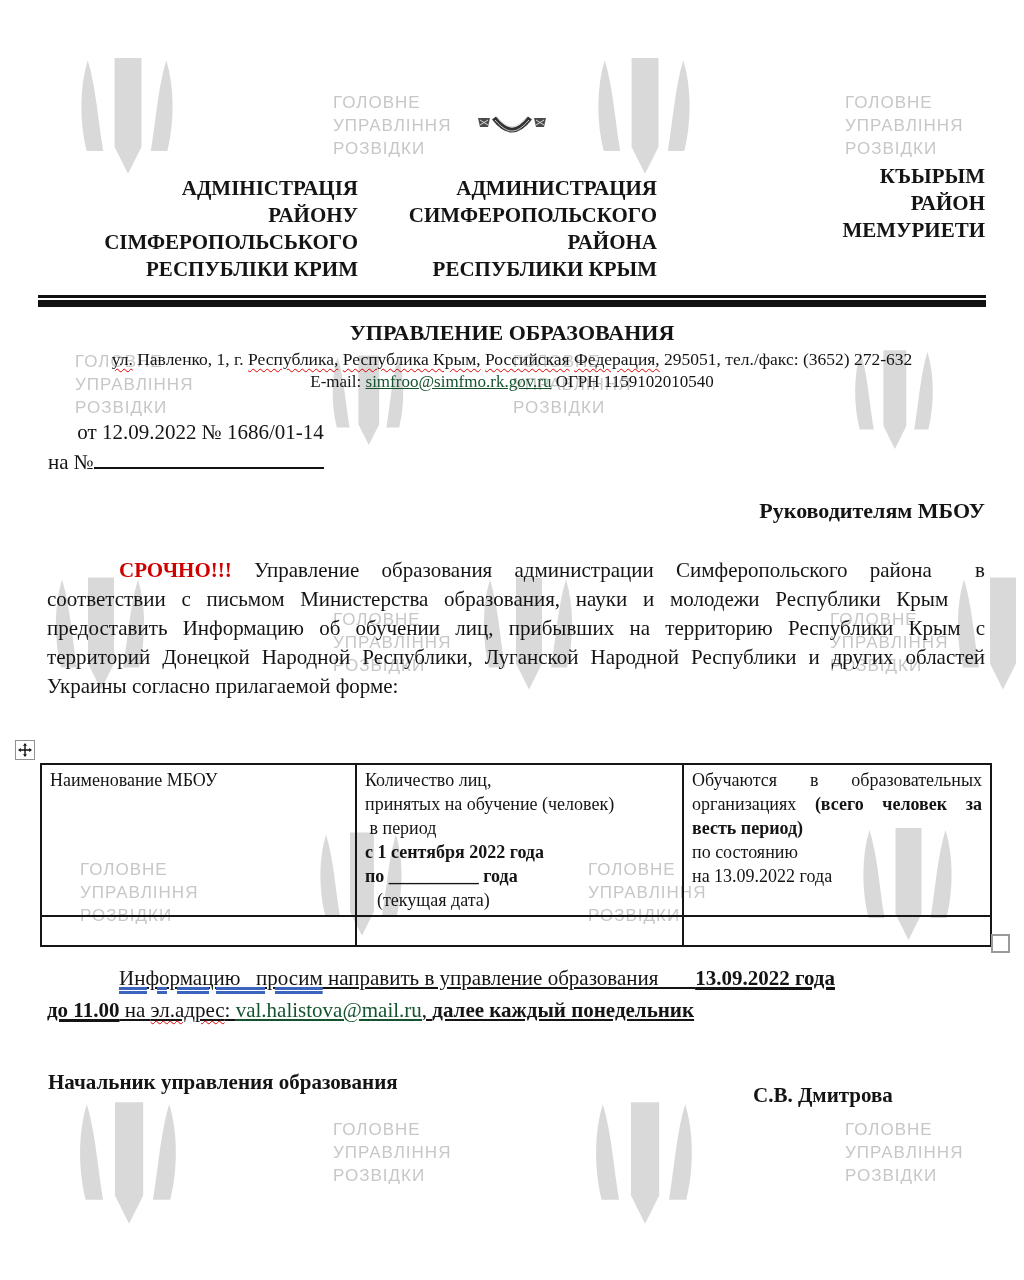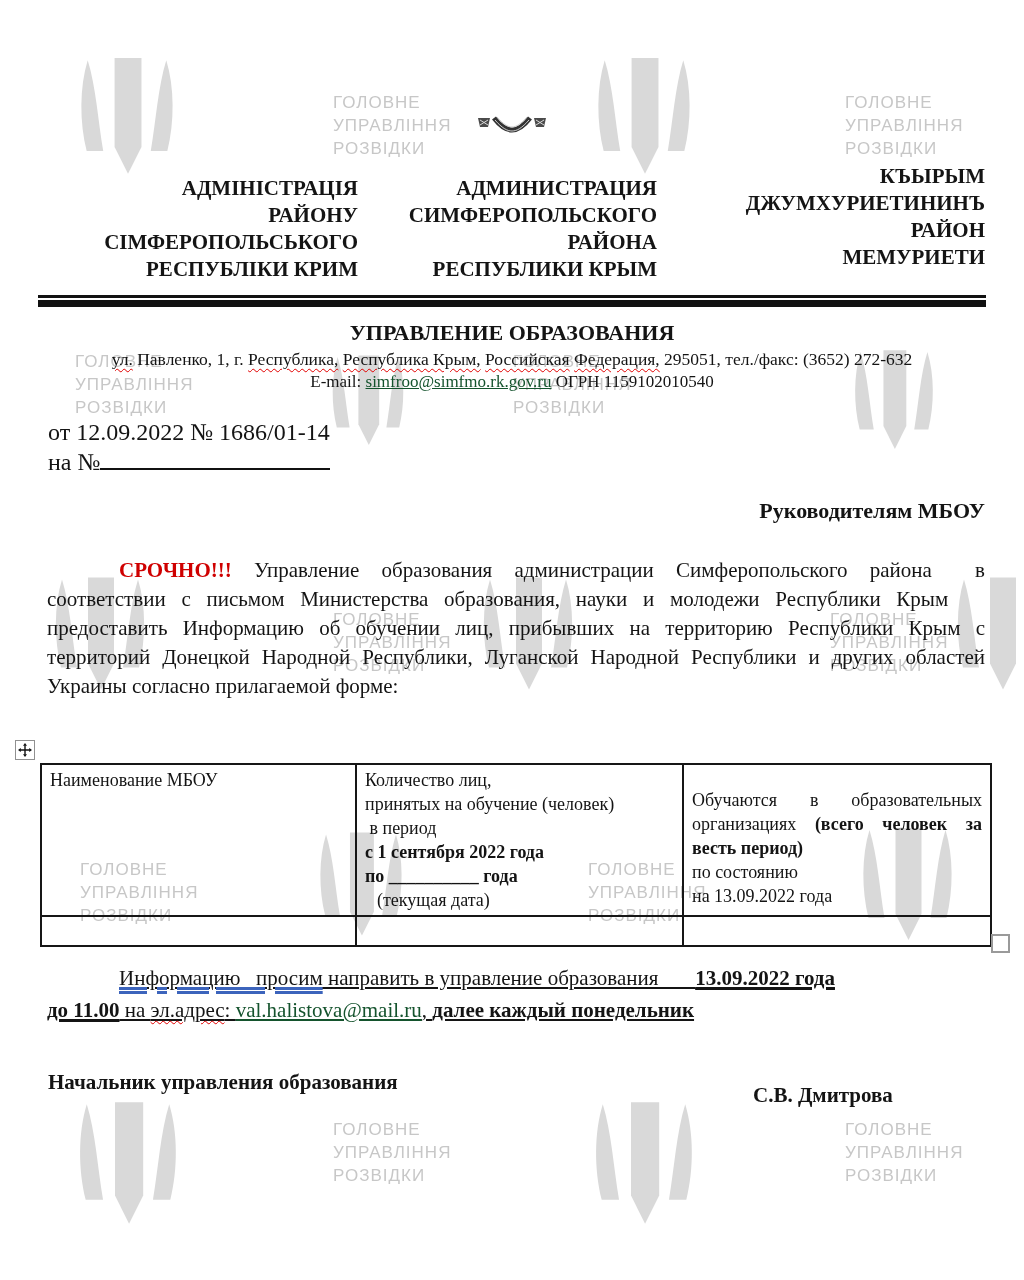--- a/index.html
+++ b/index.html
@@ -18,36 +18,36 @@
   .emblem{position:absolute;z-index:1;}
   .rule{position:absolute;z-index:1;border-top:3px solid #111;}
   .rule .bar{height:7px;background:#111;margin-top:2px;}
   .dept{position:absolute;z-index:1;text-align:center;font-weight:bold;font-size:22px;}
   .addr{position:absolute;z-index:1;text-align:center;font-size:17.5px;}
   .email-line{position:absolute;z-index:1;text-align:center;font-size:17px;}
   .sp-red{text-decoration:underline wavy #e10000 1px;text-underline-offset:3px;}
   .gr-blue{text-decoration:underline double #3c64bc;text-decoration-thickness:3px;text-underline-offset:2px;}
   a.doclink{color:#14532d;text-decoration:underline;cursor:pointer;}
   
-  .ref{position:absolute;z-index:1;font-size:24px;line-height:30px;}
+  .ref{position:absolute;z-index:1;font-size:21px;line-height:30px;text-align:right;}
   .blankline{display:inline-block;width:230px;border-bottom:2px solid #111;height:16px;}
   .addressee{position:absolute;z-index:1;text-align:right;font-weight:bold;font-size:22px;}
   
   .p1{position:absolute;z-index:1;font-size:21px;line-height:29px;text-align:justify;text-indent:72px;}
   .urgent{color:#cf0000;font-weight:bold;}
   .p2{position:absolute;z-index:1;font-size:21px;line-height:32px;text-indent:72px;text-decoration:underline;}
   .bold-u{font-weight:bold;text-decoration:underline;text-decoration-thickness:2px;text-underline-offset:3px;}
   .bold{font-weight:bold;}
   
   table.doc{position:absolute;z-index:1;border-collapse:collapse;table-layout:fixed;}
   table.doc td{border:2px solid #161616;vertical-align:top;padding:3px 8px;
                font-size:18px;line-height:24px;background:transparent;}
   .cell-line{display:block;}
   .cur-date{padding-left:12px;}
-  .cell-just{text-align:justify;margin-top:20px;}
+  .cell-just{text-align:justify;}
   .tbl-move-handle{position:absolute;z-index:2;width:18px;height:18px;border:1px solid #909090;
                    background:rgba(255,255,255,.85);display:flex;align-items:center;justify-content:center;}
   .tbl-size-handle{position:absolute;z-index:2;width:15px;height:15px;border:2px solid #9a9a9a;background:#fff;}
   
   .sig{position:absolute;z-index:1;font-weight:bold;font-size:21px;}
 </style>
 </head>
 <body>
 
 <svg width="0" height="0" style="position:absolute">
@@ -176,21 +176,20 @@
       <span>РЕСПУБЛІКИ КРИМ</span>
   </div>
   <div class="org-col" style="left:362px;top:175px;width:295px">
     <span>АДМИНИСТРАЦИЯ</span>
       <span>СИМФЕРОПОЛЬСКОГО</span>
       <span>РАЙОНА</span>
       <span>РЕСПУБЛИКИ КРЫМ</span>
   </div>
   <div class="org-col" style="left:695px;top:163px;width:290px">
     <span>КЪЫРЫМ</span>
-      <span>ДЖУМХУРИЕТИНИНЪ</span>
       <span>РАЙОН</span>
       <span>МЕМУРИЕТИ</span>
   </div>
 
   <div class="emblem" style="left:474px;top:111px;width:76px;height:28px">
     <svg viewBox="0 0 76 28" width="76" height="28">
       <path d="M4,7 L16,7 L14,16 L6,16 Z" fill="#4a4a4a"></path>
       <path d="M6,9 L14,14 M14,9 L6,14" stroke="#d8d8d8" stroke-width="1"></path>
       <path d="M60,7 L72,7 L70,16 L62,16 Z" fill="#4a4a4a"></path>
       <path d="M62,9 L70,14 M70,9 L62,14" stroke="#d8d8d8" stroke-width="1"></path>

